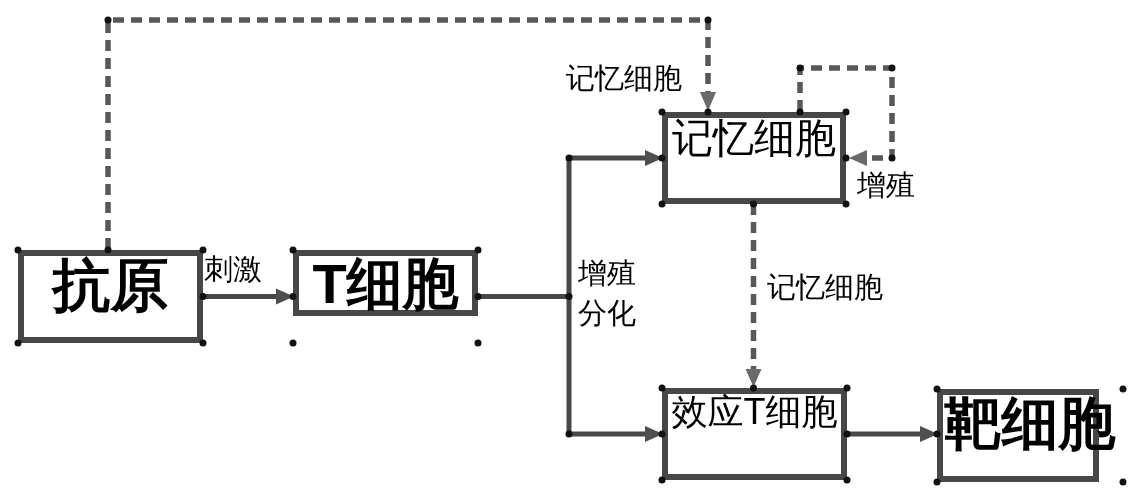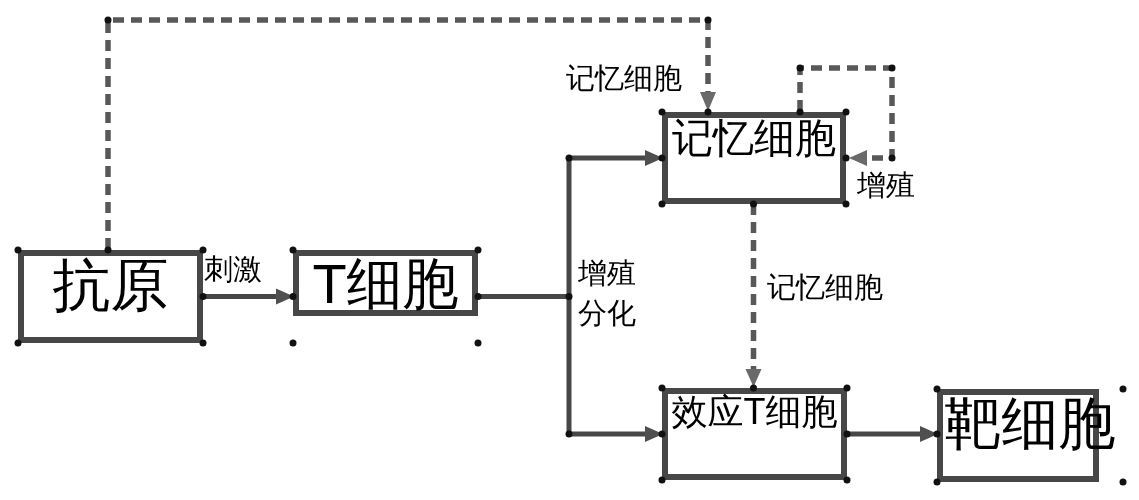--- a/index.html
+++ b/index.html
@@ -28,21 +28,21 @@
   .wires .dot{fill:var(--dot);stroke:none;}
   .node{
     position:absolute;z-index:2;
     box-sizing:border-box;
     border:6px solid var(--line);
     background:var(--bg);
     display:flex;align-items:flex-start;justify-content:center;
     white-space:nowrap;line-height:1;
     color:var(--text);
   }
-  .node.heavy{font-weight:400;}
+  .node.heavy{font-weight:700;}
   .node.regular{font-weight:400;}
   .edge-label{
     position:absolute;z-index:4;
     white-space:nowrap;line-height:1;
     font-size:29px;font-weight:400;color:var(--text);
   }
   .edge-label.twoline span{display:block;line-height:40px;}
 </style>
 </head>
 <body>

